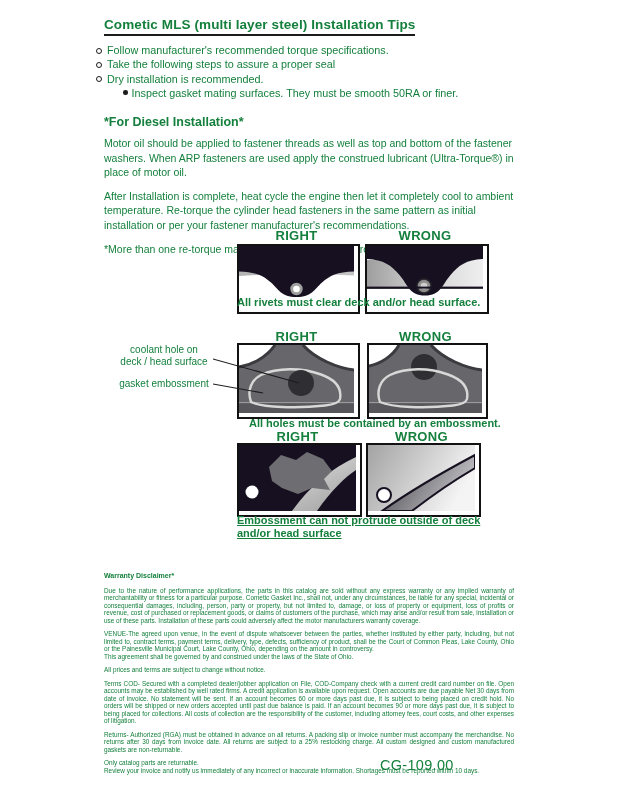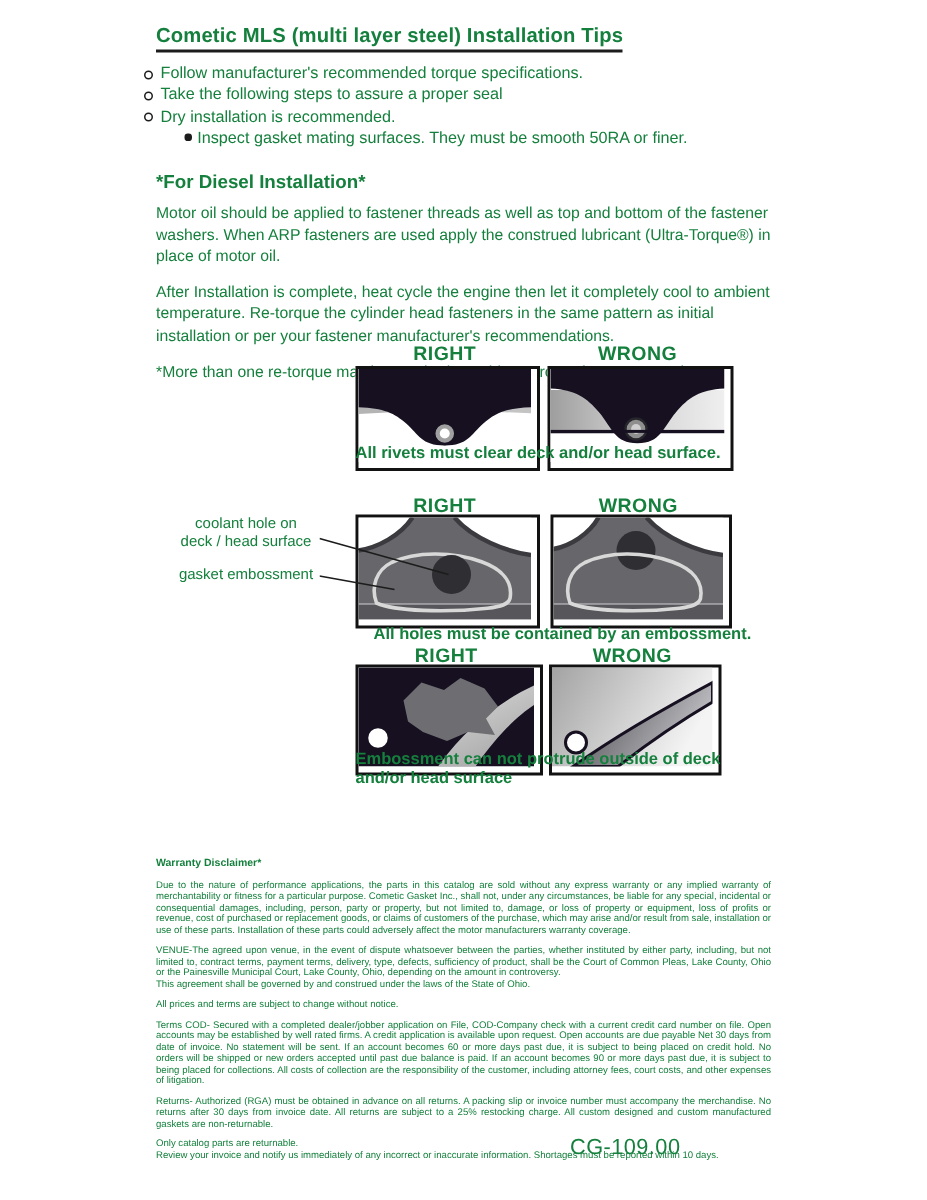--- a/index.html
+++ b/index.html
@@ -167,21 +167,21 @@
         <linearGradient id="gd3w2" x1="0" y1="0" x2="1" y2="0.4">
           <stop offset="0" stop-color="#3f3f44"></stop>
             <stop offset="1" stop-color="#c2c2c6"></stop>
         </linearGradient>
       </defs>
       <rect width="107" height="66" fill="url(#gd3w1)"></rect>
       <path d="M107,10 C77,26 42,46 14,66 L44,66 C67,48 90,33 107,23 Z" fill="url(#gd3w2)" stroke="#171021" stroke-width="2"></path>
       <circle cx="16" cy="50" r="7" fill="#ffffff" stroke="#171021" stroke-width="2"></circle>
     </svg>
   </div>
-  <div class="caption" style="left:237px;top:500px;width:262px;">
+  <div class="caption" style="left:237px;top:514px;width:262px;text-decoration:underline;">
     <span style="display:block">Embossment can not protrude outside of deck</span>
     <span style="display:block">and/or head surface</span>
   </div>
 
   <div class="warranty">
     <div class="w-h">Warranty Disclaimer*</div>
     <div class="w-p">Due to the nature of performance applications, the parts in this catalog are sold without any express warranty or any implied warranty of merchantability or fitness for a particular purpose.  Cometic Gasket Inc., shall not, under any circumstances, be liable for any special, incidental or consequential damages, including, person, party or property, but not limited to, damage, or loss of property or equipment, loss of profits or revenue, cost of purchased or replacement goods, or claims of customers of the purchase, which may arise and/or result from sale, installation or use of these parts.  Installation of these parts could adversely affect the motor manufacturers warranty coverage.</div>
     <div class="w-p0">VENUE-The agreed upon venue, in the event of dispute whatsoever between the parties, whether instituted by either party, including, but not limited to, contract terms, payment terms, delivery, type, defects, sufficiency of product, shall be the Court of Common Pleas, Lake County, Ohio or the Painesville Municipal Court, Lake County, Ohio, depending on the amount in controversy.</div>
     <div class="w-p">This agreement shall be governed by and construed under the laws of the State of Ohio.</div>
     <div class="w-p">All prices and terms are subject to change without notice.</div>

